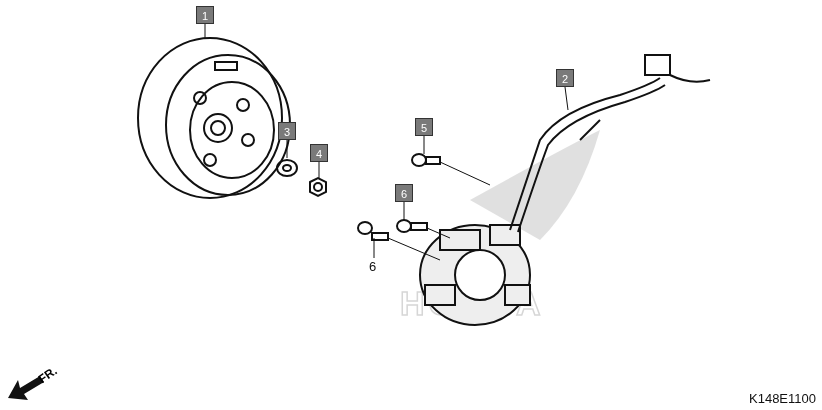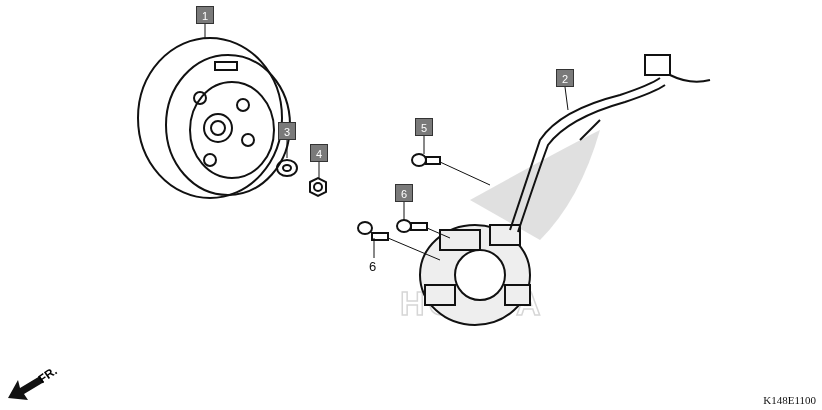--- a/index.html
+++ b/index.html
@@ -1,19 +1,19 @@
 <!DOCTYPE html>
 <html><head>
 <meta charset="utf-8">
 <style>
   html,body{margin:0;padding:0;background:#fff;}
   body{width:822px;height:410px;position:relative;overflow:hidden;font-family:"Liberation Sans",sans-serif;}
   .callout{position:absolute;width:18px;height:18px;background:#7a7a7a;border:1px solid #333;color:#fff;font-size:11px;line-height:18px;text-align:center;box-sizing:border-box;}
   .plain-label{position:absolute;font-size:13px;color:#111;}
-  .code{position:absolute;right:6px;bottom:4px;font-size:11px;color:#111;font-family:Liberation Serif, serif;}
+  .code{position:absolute;right:6px;bottom:4px;font-size:13px;color:#111;}
   .fr{position:absolute;left:4px;top:362px;}
   svg.art{position:absolute;left:0;top:0;}
 </style>
 </head>
 <body>
 
 <svg class="art" width="822" height="410" viewBox="0 0 822 410">
 
   <g fill="#ccc" opacity="0.6">
     <path d="M470 200 Q560 150 600 130 Q580 200 540 240 Z"></path>

